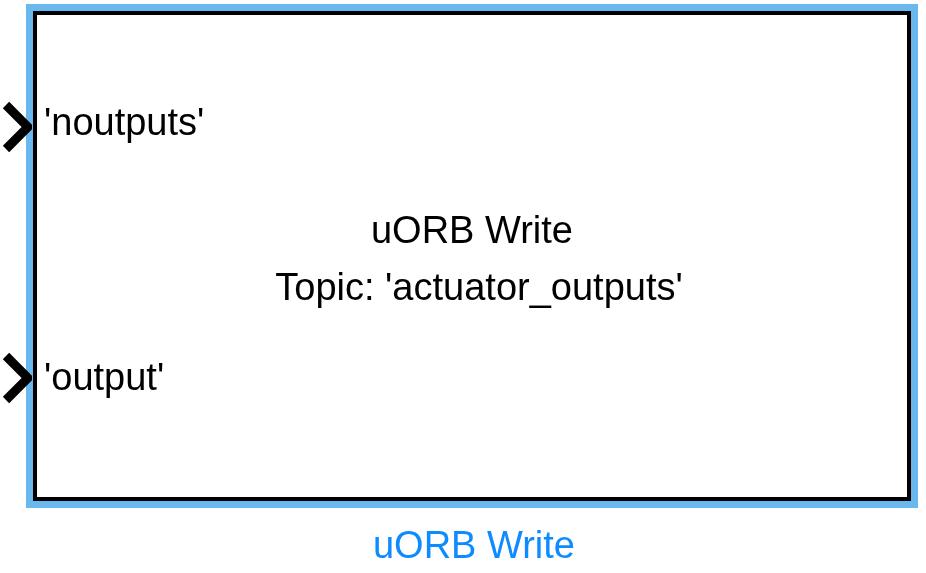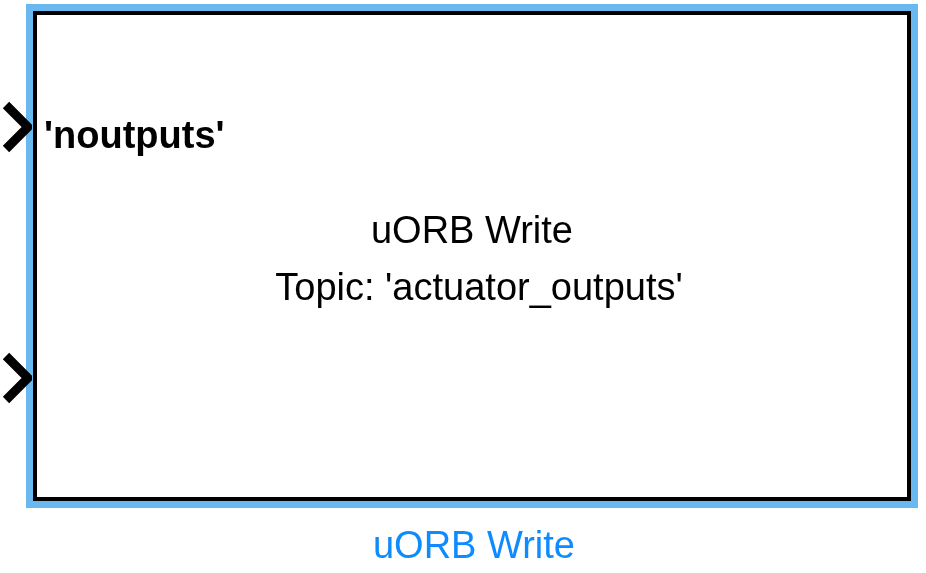--- a/index.html
+++ b/index.html
@@ -65,21 +65,21 @@
   #port-output   { left: 2px;  top: 352px; }
 
   
   .port-label {
     position: absolute;
     font-size: 38px;
     line-height: 1;
     color: #000000;
     white-space: pre;
   }
-  #port-label-noutputs { left: 44px; top: 116px; font-weight: bold; }
+  #port-label-noutputs { left: 44px; top: 103px; }
   #port-label-output   { left: 44px; top: 358px; }
 
   
   .block-text {
     position: absolute;
     font-size: 38px;
     line-height: 1;
     color: #000000;
     white-space: pre;
     text-align: center;
@@ -125,20 +125,21 @@
   </div>
 
   <div class="port" id="port-output">
     <svg class="port-chevron" viewBox="0 0 30 52" xmlns="http://www.w3.org/2000/svg">
       <path d="M4 4 L26 26 L4 48" fill="none" stroke="#000000" stroke-width="9" stroke-linecap="butt" stroke-linejoin="miter"></path>
     </svg>
   </div>
 
   <div class="port-label" id="port-label-noutputs">'noutputs'</div>
 
+  <div class="port-label" id="port-label-output">'output'</div>
 
   <div class="block-text" id="block-title-line">uORB Write</div>
 
   <div class="block-text" id="block-topic-line">Topic: 'actuator_outputs'</div>
 
   <div id="block-name-label">uORB Write</div>
 
 </div>
 
 </body></html>

